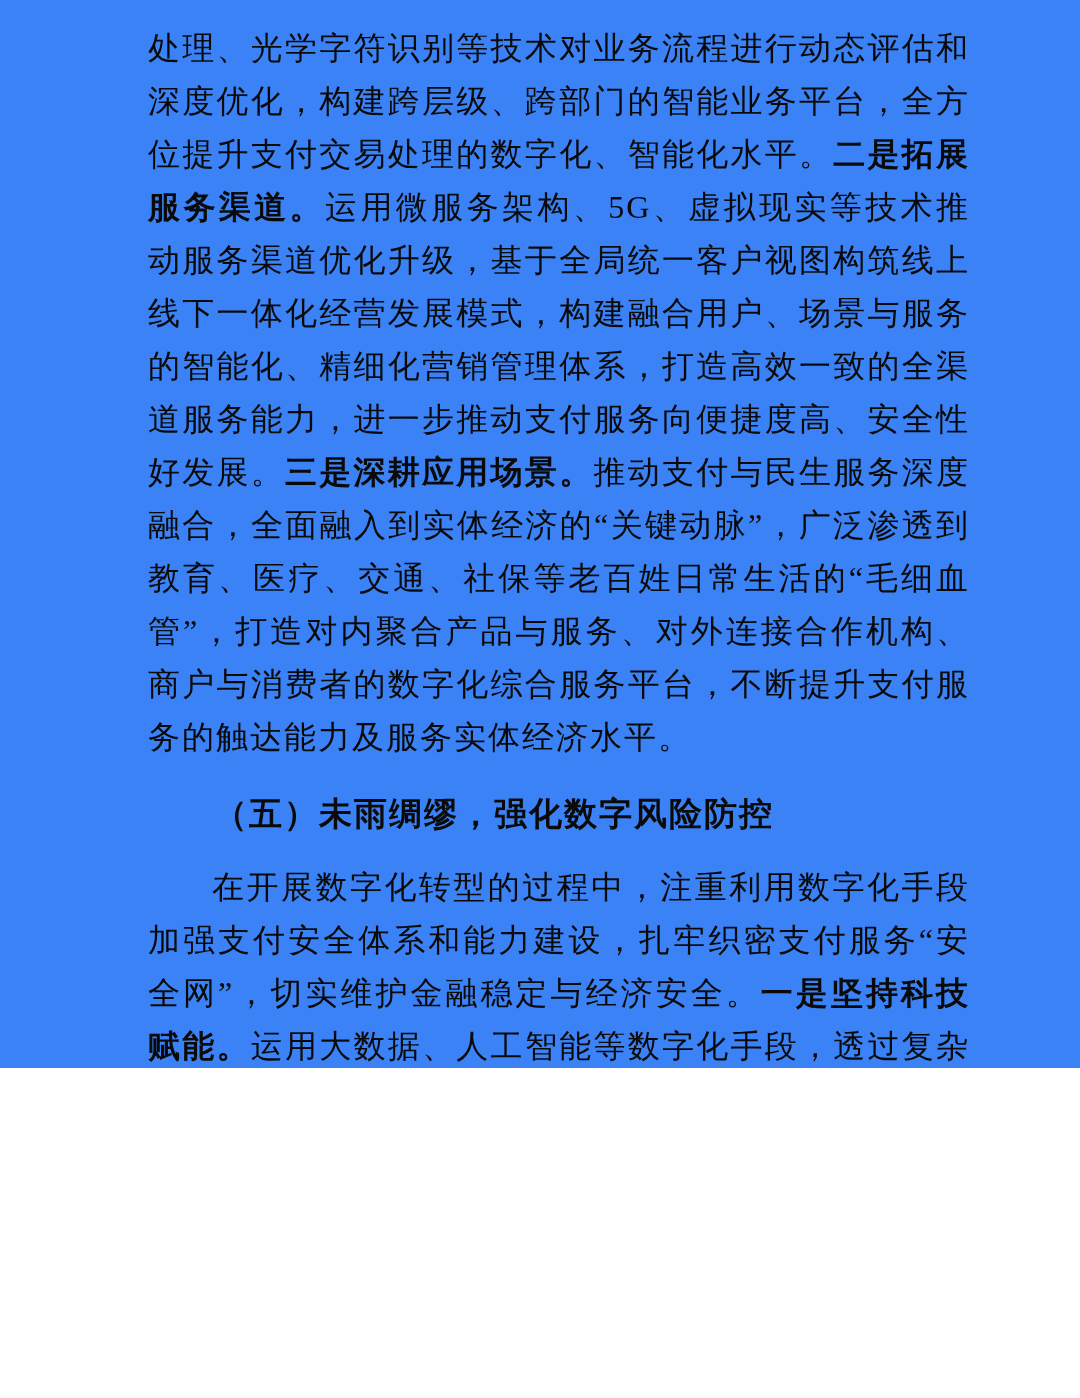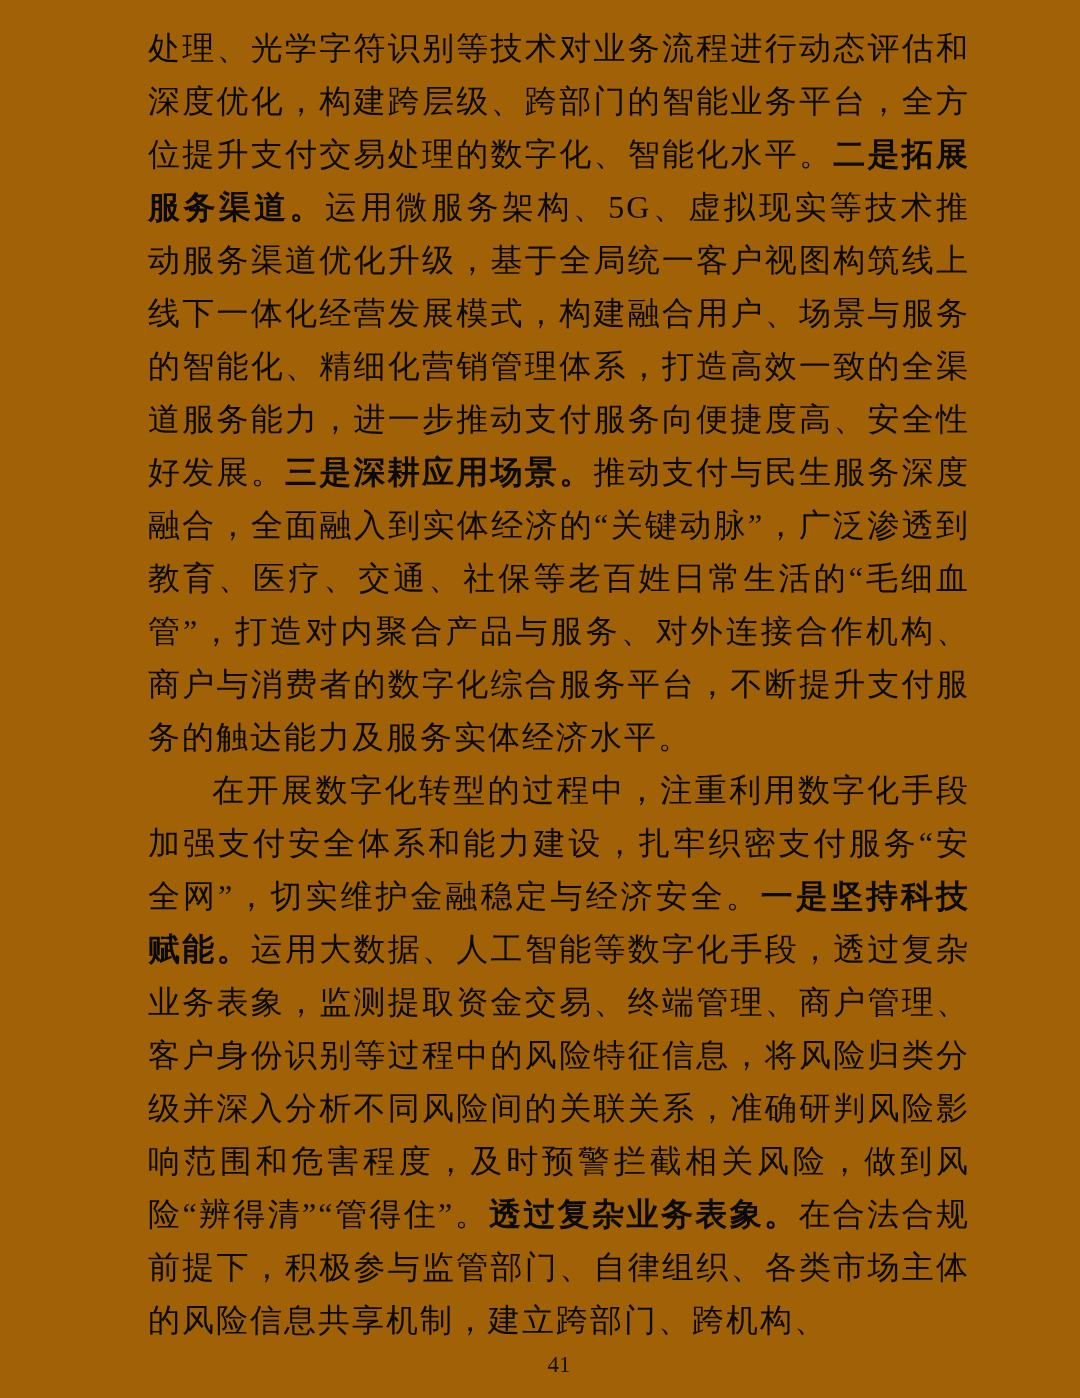--- a/index.html
+++ b/index.html
@@ -3,22 +3,22 @@
 <meta charset="utf-8">
 <style>
   html, body {
     margin: 0;
     padding: 0;
     background: #ffffff;
   }
   .page {
     position: relative;
     width: 1080px;
-    height: 1398px;
-    background: #a16207;
+    height: 1068px;
+    background: #3b82f6;
     overflow: hidden;
     font-family: "Liberation Serif", serif;
     color: #0a0a0a;
   }
   .body-text {
     position: absolute;
     top: 22px;
     left: 148px;
     width: 822px;
   }
@@ -56,16 +56,17 @@
     color: #111111;
     font-family: "Liberation Serif", serif;
   }
 </style>
 </head>
 <body>
 
 <div class="page">
   <div class="body-text">
     <p class="para"><span>处理、光学字符识别等技术对业务流程进行动态评估和深度优化，构建跨层级、跨部门的智能业务平台，全方位提升支付交易处理的数字化、智能化水平。</span><span class="bold-run">二是拓展服务渠道。</span><span>运用微服务架构、5G、虚拟现实等技术推动服务渠道优化升级，基于全局统一客户视图构筑线上线下一体化经营发展模式，构建融合用户、场景与服务的智能化、精细化营销管理体系，打造高效一致的全渠道服务能力，进一步推动支付服务向便捷度高、安全性好发展。</span><span class="bold-run">三是深耕应用场景。</span><span>推动支付与民生服务深度融合，全面融入到实体经济的“关键动脉”，广泛渗透到教育、医疗、交通、社保等老百姓日常生活的“毛细血管”，打造对内聚合产品与服务、对外连接合作机构、商户与消费者的数字化综合服务平台，不断提升支付服务的触达能力及服务实体经济水平。</span></p>
+    <h3 class="heading">（五）未雨绸缪，强化数字风险防控</h3>
     <p class="para indent"><span>在开展数字化转型的过程中，注重利用数字化手段加强支付安全体系和能力建设，扎牢织密支付服务“安全网”，切实维护金融稳定与经济安全。</span><span class="bold-run">一是坚持科技赋能。</span><span>运用大数据、人工智能等数字化手段，透过复杂业务表象，监测提取资金交易、终端管理、商户管理、客户身份识别等过程中的风险特征信息，将风险归类分级并深入分析不同风险间的关联关系，准确研判风险影响范围和危害程度，及时预警拦截相关风险，做到风险“辨得清”“管得住”。</span><span class="bold-run">透过复杂业务表象。</span><span>在合法合规前提下，积极参与监管部门、自律组织、各类市场主体的风险信息共享机制，建立跨部门、跨机构、</span></p>
   </div>
   <div class="page-number">41</div>
 </div>
 
 </body></html>

